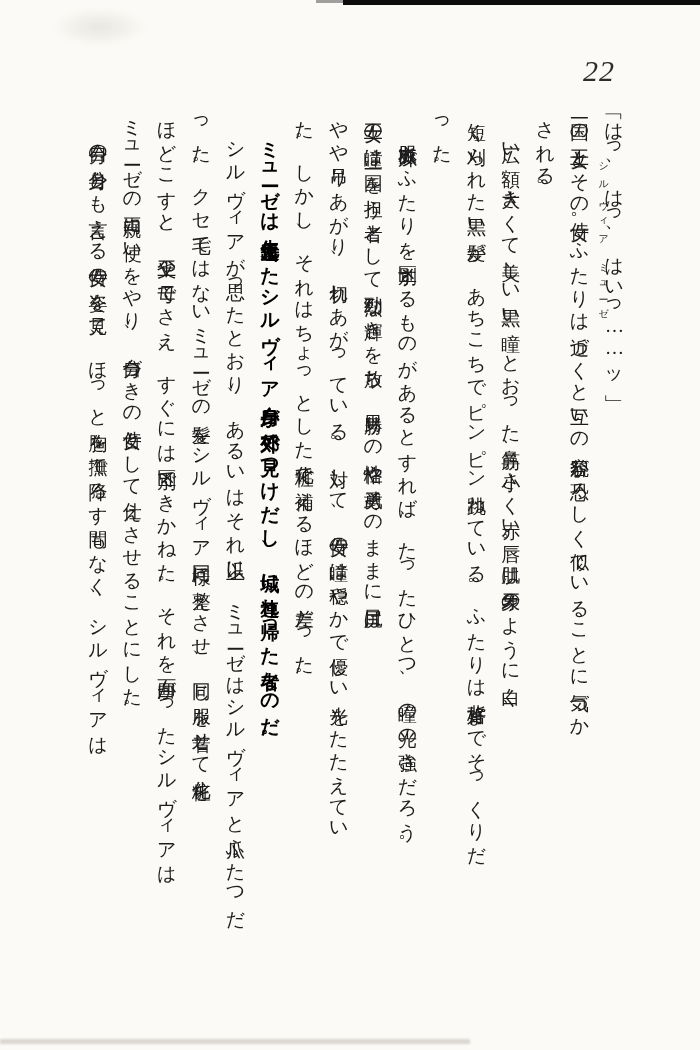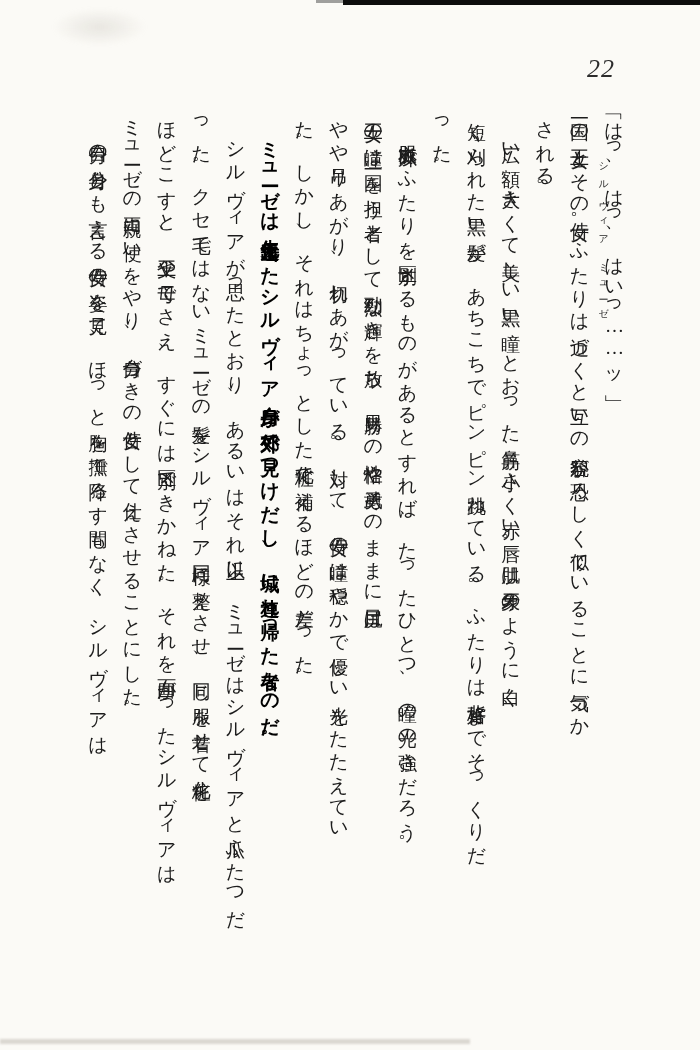--- a/index.html
+++ b/index.html
@@ -24,21 +24,21 @@
     background: radial-gradient(ellipse at center, rgba(185,180,170,.28), rgba(185,180,170,0) 70%);
     filter: blur(2px);
   }
   .bottom-smudge {
     position: absolute; top: 1039px; left: 0; width: 470px; height: 5px;
     background: rgba(160,152,140,.35);
     filter: blur(1.2px);
   }
   .page-number {
     position: absolute; top: 54px; right: 85px;
-    font-size: 26px; font-style: italic; color: #2c2c2c;
+    font-size: 30px; font-style: italic; color: #2c2c2c;
     letter-spacing: 1px;
   }
   .text-area {
     position: absolute; top: 108px; right: 69px;
     height: 880px;
     writing-mode: vertical-rl;
     text-orientation: upright;
     color: #1c1c1c;
     font-size: 19px;
     letter-spacing: 1.5px;

